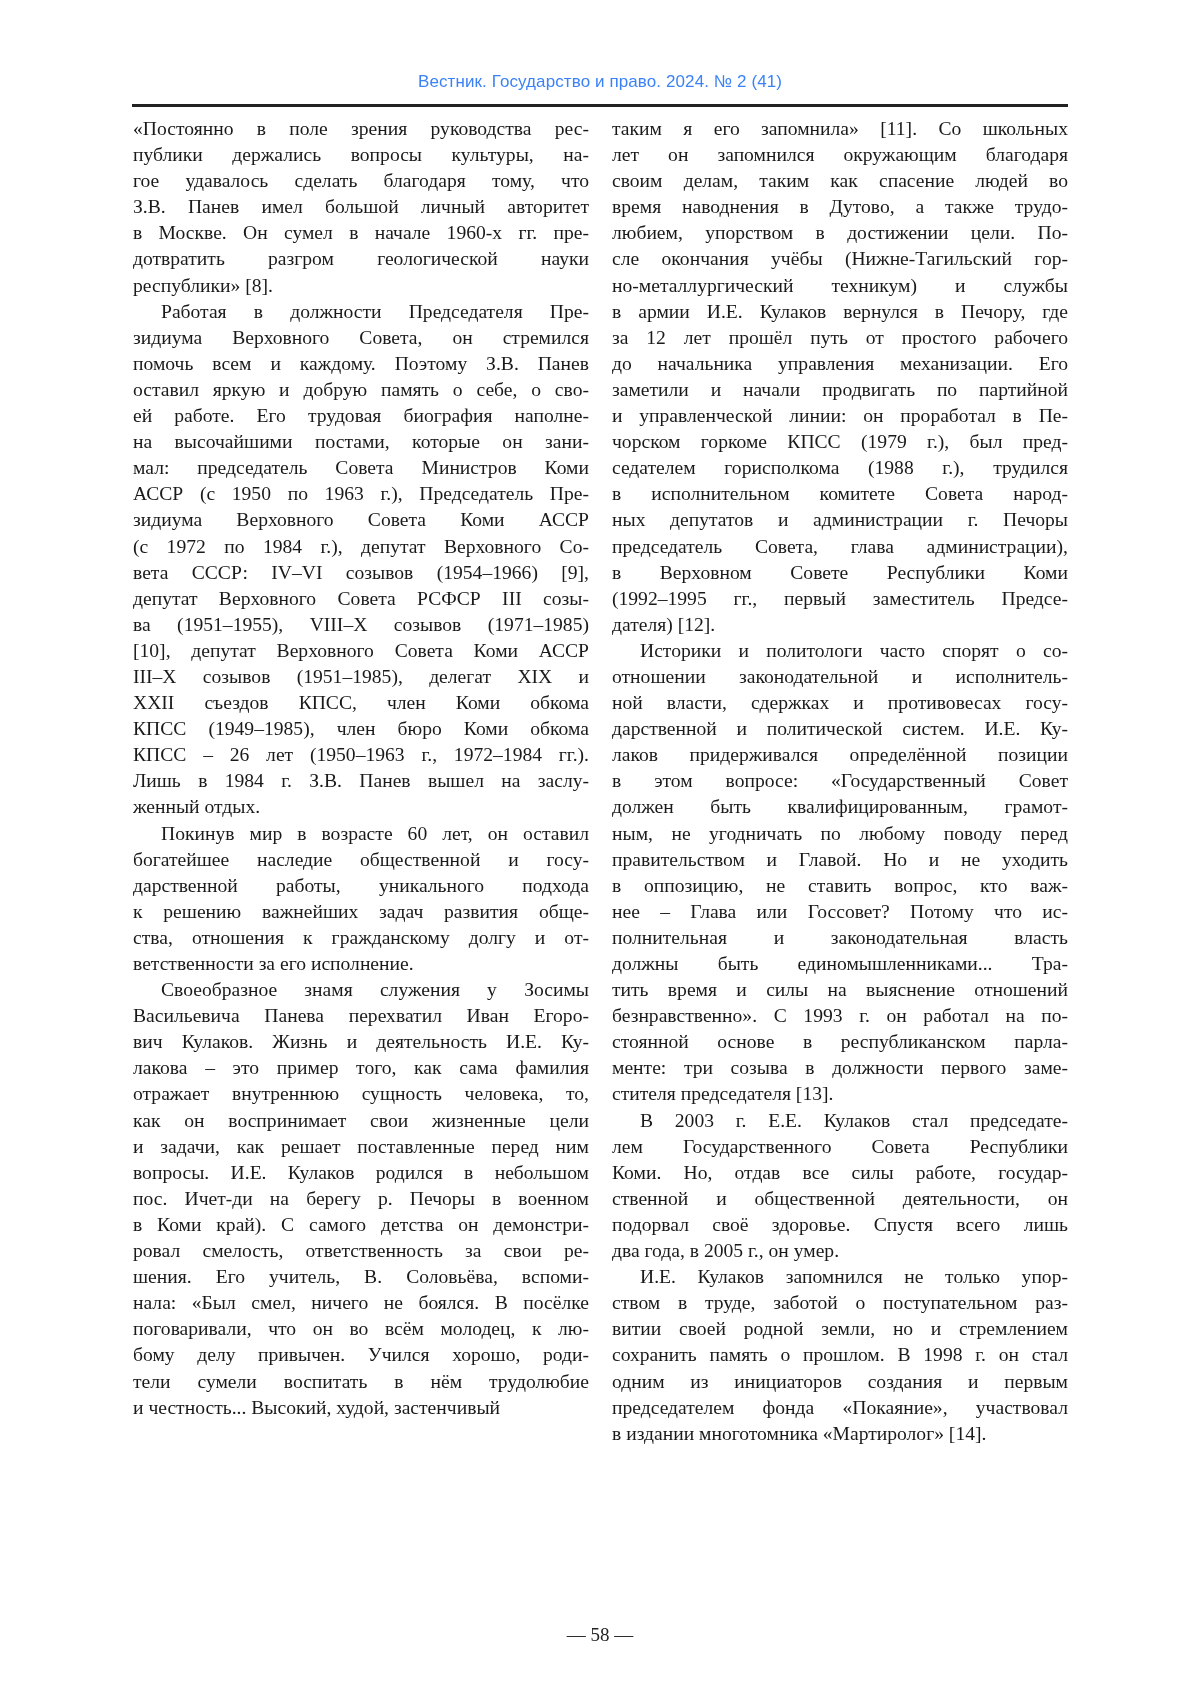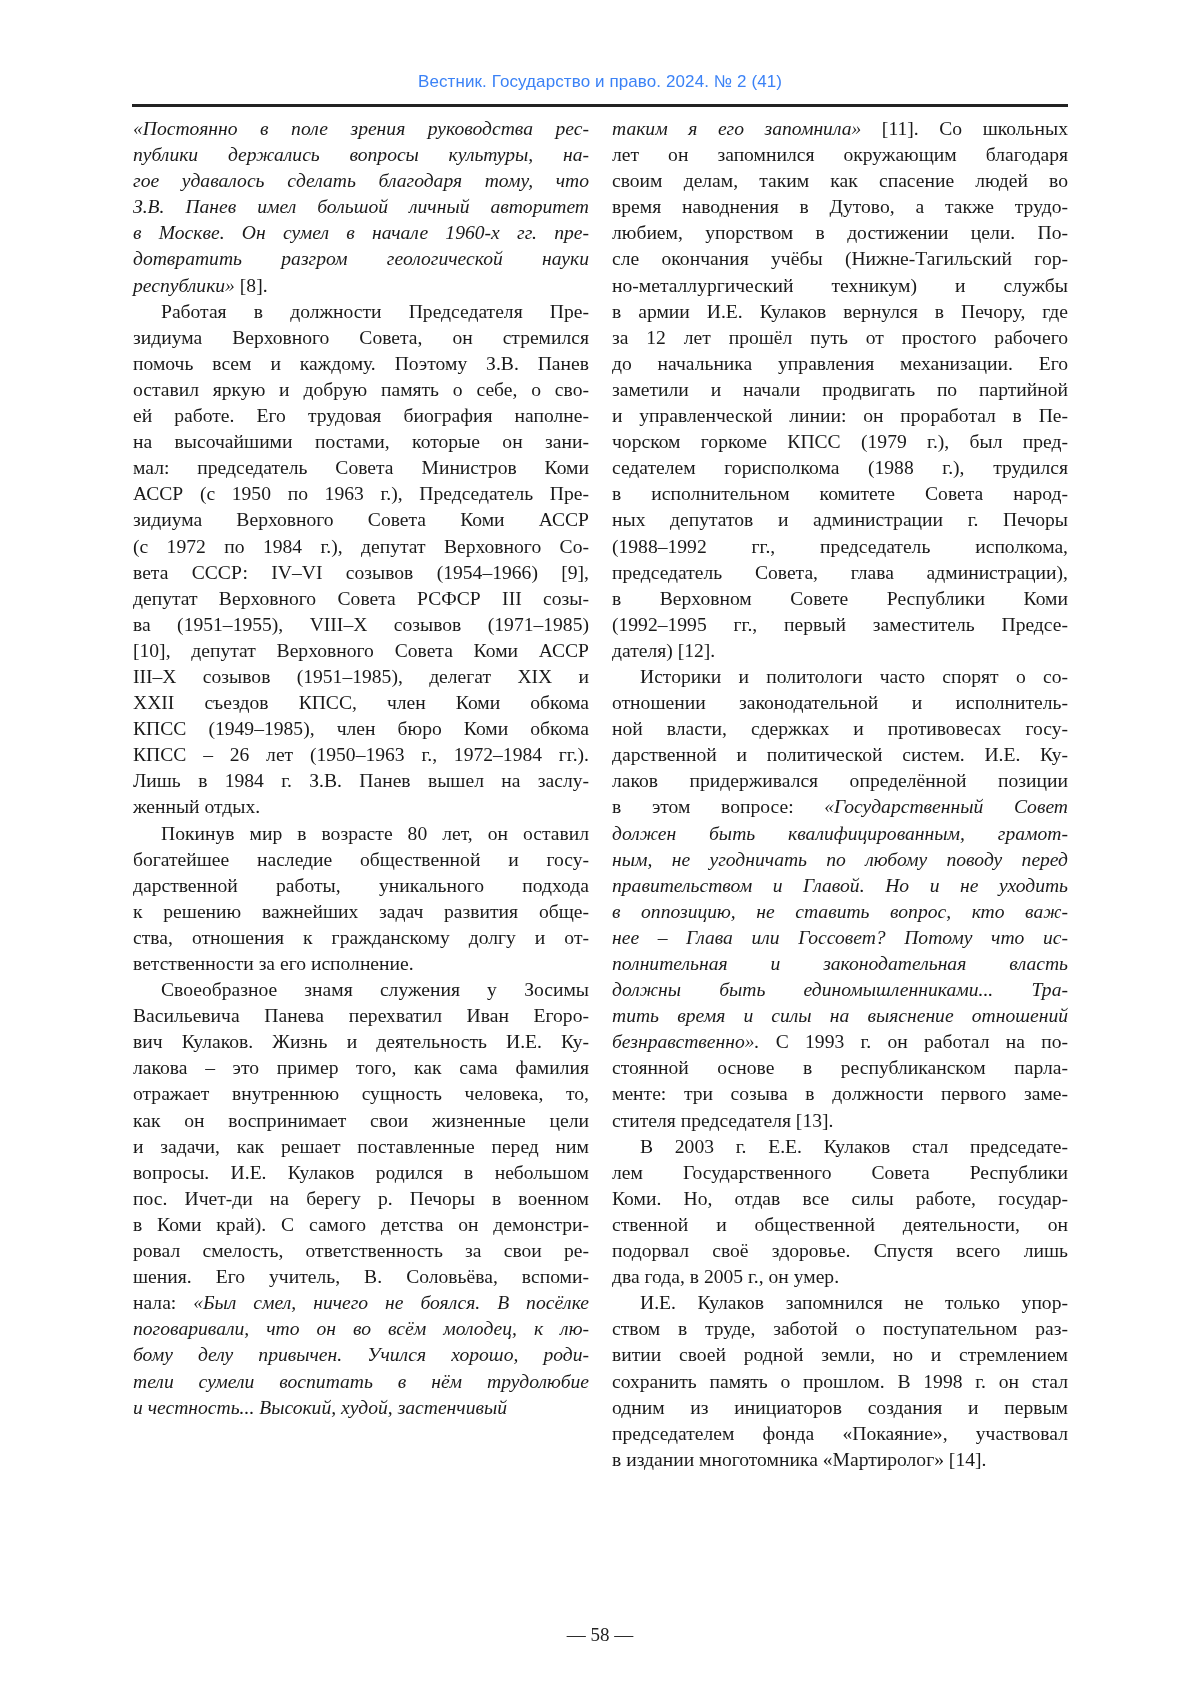--- a/index.html
+++ b/index.html
@@ -17,21 +17,21 @@
     font-family: "Liberation Serif", serif; font-size: 19.6px; line-height: 26.1px;
   }
   .col.left { left: 133px; }
   .col.right { left: 612px; }
   .line {
     display: block; white-space: nowrap; text-align: justify; text-align-last: justify;
     height: 26.1px; overflow: visible;
   }
   .line.last { text-align-last: left; }
   .line.indent { padding-left: 28px; }
-  .it { font-style: italic; }
+  .it { }
   .page-number {
     position: absolute; left: 0; width: 1200px; top: 1577px; text-align: center;
     font-family: "Liberation Serif", serif; font-size: 19px; color: #222; margin-top: 47px;
   }
 </style>
 </head>
 <body>
 
 <div class="header">Вестник. Государство и право. 2024. № 2 (41)</div>
 <div class="header-rule"></div>
@@ -57,21 +57,21 @@
     <span class="line"><span>вета СССР: IV–VI созывов (1954–1966) [9],</span></span>
     <span class="line"><span>депутат Верховного Совета РСФСР III созы-</span></span>
     <span class="line"><span>ва (1951–1955), VIII–X созывов (1971–1985)</span></span>
     <span class="line"><span>[10], депутат Верховного Совета Коми АССР</span></span>
     <span class="line"><span>III–X созывов (1951–1985), делегат XIX и</span></span>
     <span class="line"><span>XXII съездов КПСС, член Коми обкома</span></span>
     <span class="line"><span>КПСС (1949–1985), член бюро Коми обкома</span></span>
     <span class="line"><span>КПСС – 26 лет (1950–1963 г., 1972–1984 гг.).</span></span>
     <span class="line"><span>Лишь в 1984 г. З.В. Панев вышел на заслу-</span></span>
     <span class="line last"><span>женный отдых.</span></span>
-    <span class="line indent"><span>Покинув мир в возрасте 80 лет, он оставил</span></span>
+    <span class="line indent"><span>Покинув мир в возрасте 60 лет, он оставил</span></span>
     <span class="line"><span>богатейшее наследие общественной и госу-</span></span>
     <span class="line"><span>дарственной работы, уникального подхода</span></span>
     <span class="line"><span>к решению важнейших задач развития обще-</span></span>
     <span class="line"><span>ства, отношения к гражданскому долгу и от-</span></span>
     <span class="line last"><span>ветственности за его исполнение.</span></span>
     <span class="line indent"><span>Своеобразное знамя служения у Зосимы</span></span>
     <span class="line"><span>Васильевича Панева перехватил Иван Егоро-</span></span>
     <span class="line"><span>вич Кулаков. Жизнь и деятельность И.Е. Ку-</span></span>
     <span class="line"><span>лакова – это пример того, как сама фамилия</span></span>
     <span class="line"><span>отражает внутреннюю сущность человека, то,</span></span>
@@ -98,21 +98,20 @@
     <span class="line"><span>но-металлургический техникум) и службы</span></span>
     <span class="line"><span>в армии И.Е. Кулаков вернулся в Печору, где</span></span>
     <span class="line"><span>за 12 лет прошёл путь от простого рабочего</span></span>
     <span class="line"><span>до начальника управления механизации. Его</span></span>
     <span class="line"><span>заметили и начали продвигать по партийной</span></span>
     <span class="line"><span>и управленческой линии: он проработал в Пе-</span></span>
     <span class="line"><span>чорском горкоме КПСС (1979 г.), был пред-</span></span>
     <span class="line"><span>седателем горисполкома (1988 г.), трудился</span></span>
     <span class="line"><span>в исполнительном комитете Совета народ-</span></span>
     <span class="line"><span>ных депутатов и администрации г. Печоры</span></span>
-    <span class="line"><span>(1988–1992 гг., председатель исполкома,</span></span>
     <span class="line"><span>председатель Совета, глава администрации),</span></span>
     <span class="line"><span>в Верховном Совете Республики Коми</span></span>
     <span class="line"><span>(1992–1995 гг., первый заместитель Предсе-</span></span>
     <span class="line last"><span>дателя) [12].</span></span>
     <span class="line indent"><span>Историки и политологи часто спорят о со-</span></span>
     <span class="line"><span>отношении законодательной и исполнитель-</span></span>
     <span class="line"><span>ной власти, сдержках и противовесах госу-</span></span>
     <span class="line"><span>дарственной и политической систем. И.Е. Ку-</span></span>
     <span class="line"><span>лаков придерживался определённой позиции</span></span>
     <span class="line"><span>в этом вопросе: </span><span class="it">«Государственный Совет</span></span>

